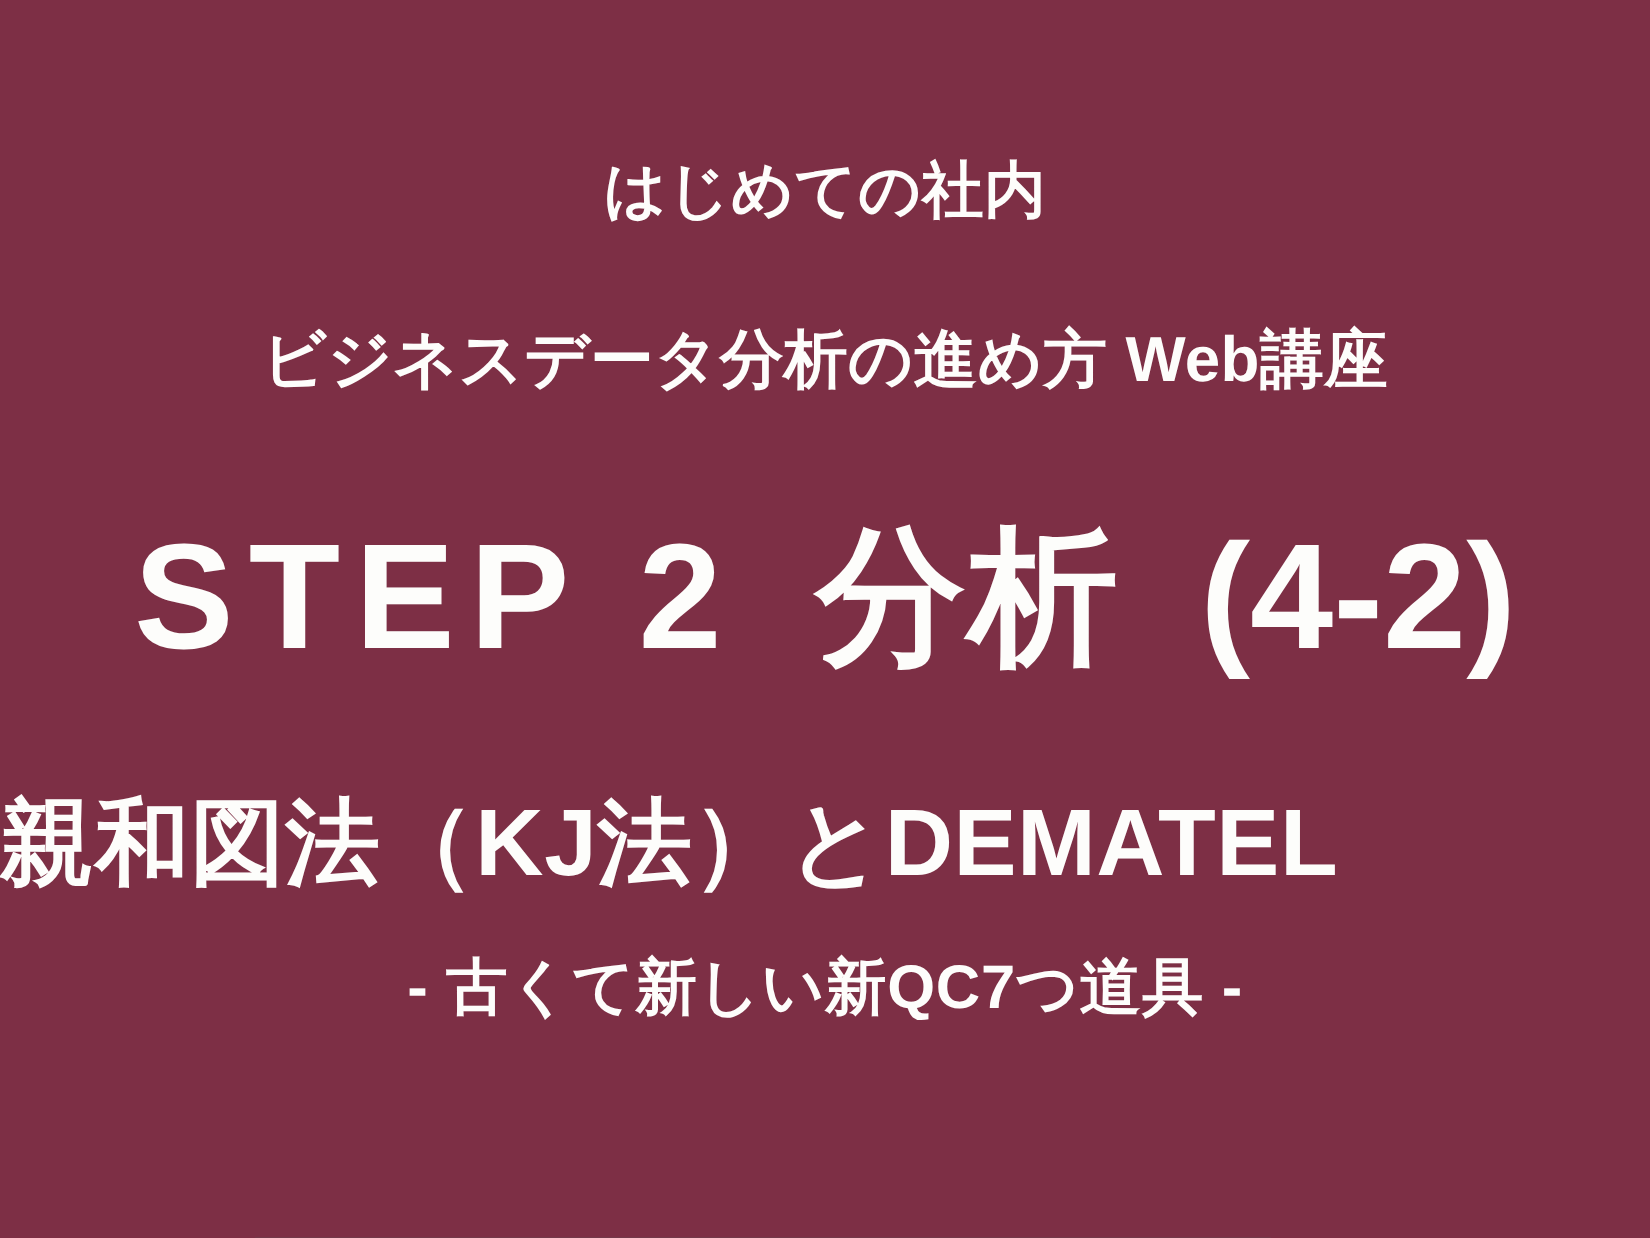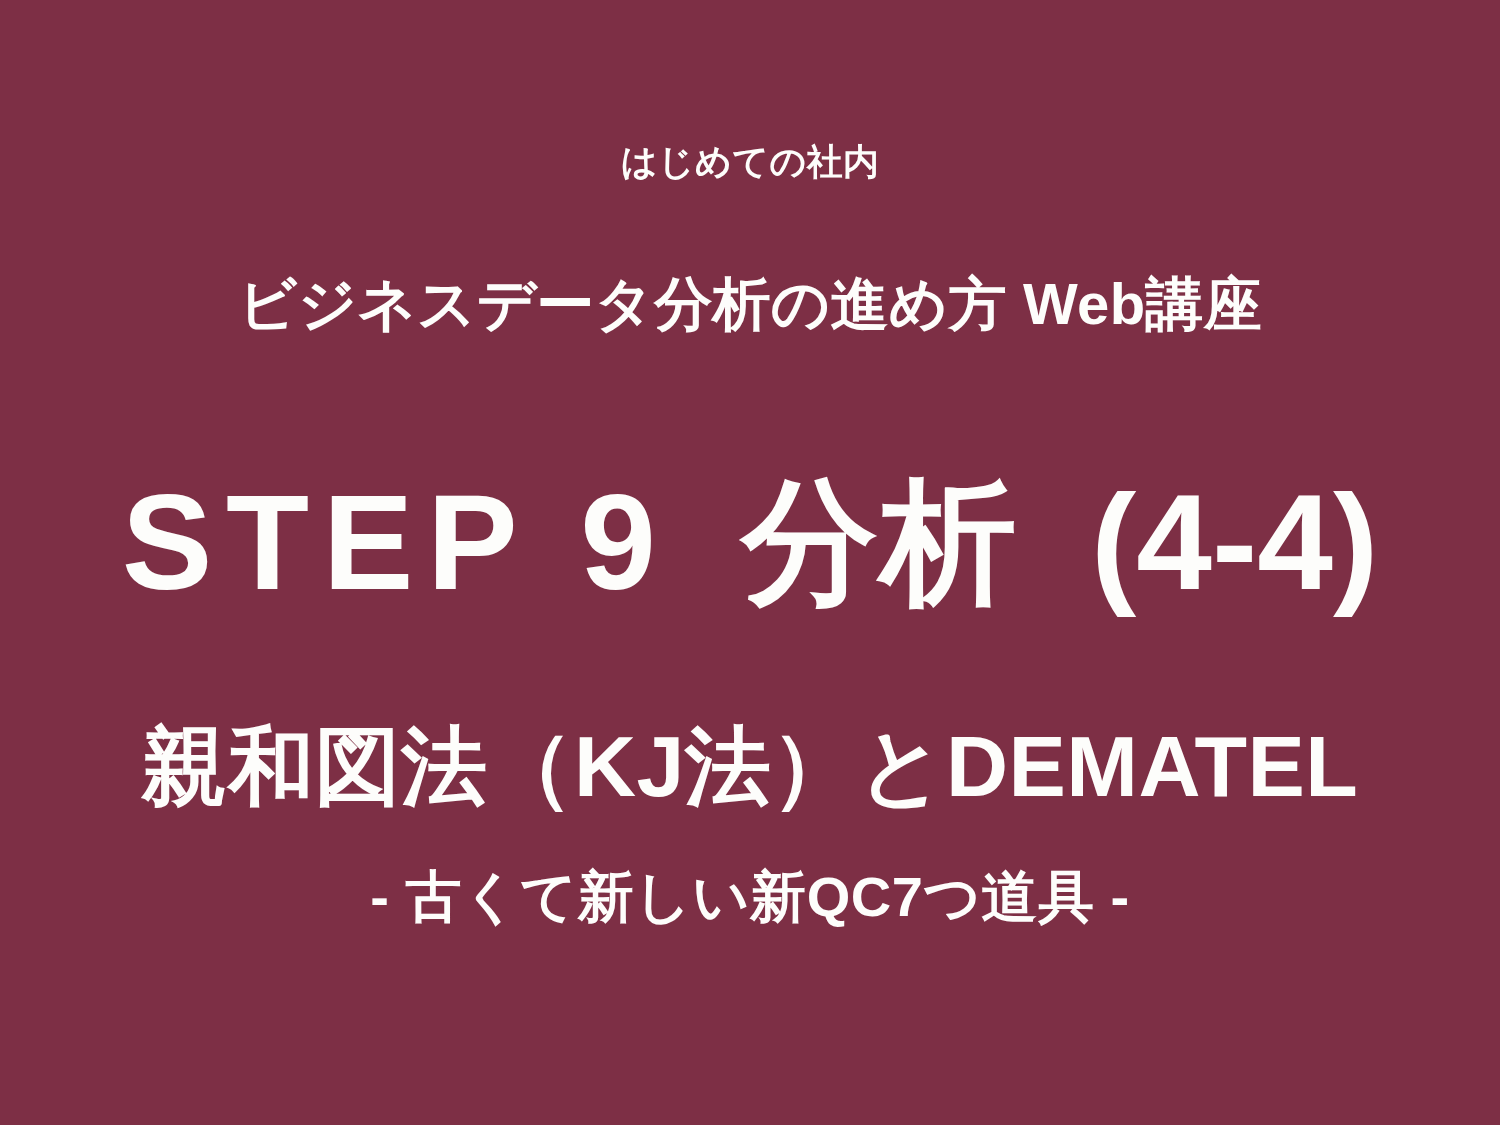--- a/index.html
+++ b/index.html
@@ -30,21 +30,21 @@
     position: absolute;
     left: 0;
     right: 0;
     top: 142px;
     text-align: center;
     line-height: 1.0;
   }
 
   .course-line-1 {
     display: block;
-    font-size: 36px;
+    font-size: 56px;
     font-weight: bold;
     letter-spacing: 0.01em;
     line-height: 1.12;
     white-space: nowrap;
   }
 
   .course-line-2 {
     display: block;
     margin-top: 90px;
     font-size: 58px;
@@ -71,21 +71,21 @@
   .step-title .step-gap   { display: inline-block; width: 72px; }
   .step-title .step-topic { letter-spacing: 0.02em; font-family: Liberation Serif, serif; }
   .step-title .step-part  { letter-spacing: 0.0em; }
 
   
   .method-line {
     position: absolute;
     left: 0;
     right: 0;
     top: 718px;
-    text-align: center;
+    text-align: left;
     font-size: 86px;
     font-weight: bold;
     line-height: 1.12;
     letter-spacing: 0.005em;
     white-space: nowrap;
   }
 
   
   .tagline {
     position: absolute;
@@ -104,20 +104,20 @@
 <body>
 
 <div class="slide">
 
   <div class="course-block">
     <span class="course-line-1">はじめての社内</span>
     <span class="course-line-2">ビジネスデータ分析の進め方 Web講座</span>
   </div>
 
   <div class="step-title">
-    <span class="step-label">STEP 9</span><span class="step-gap"></span><span class="step-topic">分析</span><span class="step-gap"></span><span class="step-part">(4-4)</span>
+    <span class="step-label">STEP 2</span><span class="step-gap"></span><span class="step-topic">分析</span><span class="step-gap"></span><span class="step-part">(4-2)</span>
   </div>
 
   <div class="method-line">親和図法（KJ法）とDEMATEL</div>
 
   <div class="tagline">- 古くて新しい新QC7つ道具 -</div>
 
 </div>
 
 </body></html>

